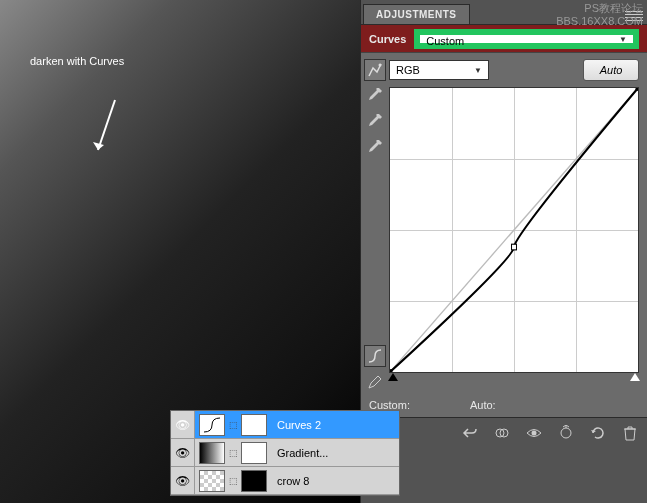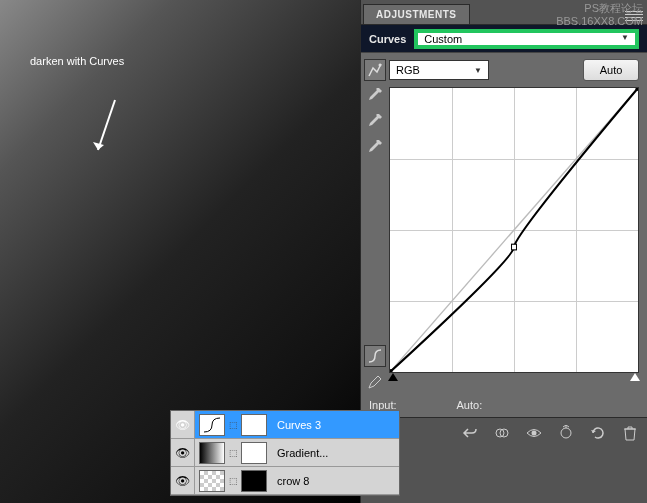--- a/index.html
+++ b/index.html
@@ -10,36 +10,36 @@
 .arrow { position: absolute; left: 90px; top: 95px; width: 30px; height: 70px; }
 .arrow svg { width: 100%; height: 100%; }
 .watermark { position: absolute; top: 2px; right: 4px; color: #999; font-size: 10px; text-align: right; line-height: 1.2; z-index: 100; }
 
 .panel-container { position: absolute; left: 360px; top: 0; width: 287px; height: 503px; background: #535353; border-left: 1px solid #2a2a2a; }
 .panel-tabs { height: 25px; background: #535353; display: flex; align-items: flex-end; border-bottom: 1px solid #2a2a2a; }
 .panel-tab { padding: 4px 12px; background: #6b6b6b; color: #e8e8e8; border: 1px solid #2a2a2a; border-bottom: none; margin-left: 2px; font-weight: bold; font-size: 10px; letter-spacing: 0.5px; }
 .panel-menu-btn { margin-left: auto; margin-right: 4px; width: 18px; height: 16px; display: flex; flex-direction: column; justify-content: center; gap: 2px; cursor: pointer; }
 .panel-menu-btn span { height: 1px; background: #ccc; }
 
-.curves-header { height: 28px; background: #0f172a; display: flex; align-items: center; padding: 0 8px; gap: 8px; border-bottom: 1px solid #444; }
+.curves-header { height: 28px; background: #7f1d1d; display: flex; align-items: center; padding: 0 8px; gap: 8px; border-bottom: 1px solid #444; }
 .curves-label { color: #e8e8e8; font-weight: bold; }
-.preset-dropdown { flex: 1; height: 20px; background: #fff; border: 4px solid #22c55e; padding: 0 6px; display: flex; justify-content: space-between; cursor: pointer; }
+.preset-dropdown { flex: 1; height: 20px; background: #fff; border: 6px solid #22c55e; padding: 0 6px; display: flex; justify-content: space-between; cursor: pointer; }
 .preset-value { color: #000; }
 .dd-arrow { font-size: 8px; color: #333; }
 
 .curves-body { display: flex; height: 340px; background: #6b6b6b; }
 .tool-column { width: 28px; display: flex; flex-direction: column; align-items: center; padding-top: 6px; gap: 4px; }
 .tool-btn { width: 22px; height: 22px; display: flex; align-items: center; justify-content: center; border: 1px solid transparent; cursor: pointer; color: #ddd; }
 .tool-btn.selected { background: #7a7a7a; border: 1px solid #333; }
 .tool-spacer { flex: 1; }
 
 .graph-area { flex: 1; padding: 6px 8px 6px 0; display: flex; flex-direction: column; }
 .graph-top-row { display: flex; align-items: center; margin-bottom: 6px; }
 .channel-dropdown { width: 100px; height: 20px; background: #fff; border: 1px solid #333; display: flex; align-items: center; justify-content: space-between; padding: 0 6px; cursor: pointer; }
-.auto-btn { margin-left: auto; width: 56px; height: 22px; background: linear-gradient(#f5f5f5,#ddd); border: 1px solid #555; border-radius: 3px; cursor: pointer; color: #000; display: flex; align-items: center; justify-content: center; }
+.auto-btn { margin-left: auto; width: 56px; height: 22px; background: linear-gradient(#f5f5f5,#ddd); border: 1px solid #555; border-radius: 3px; cursor: pointer; color: #000; display: flex; align-items: center; justify-content: center; font-style: italic; }
 
 .curve-graph { flex: 1; background: #fff; border: 1px solid #333; position: relative; }
 .grid-line { position: absolute; background: #ccc; }
 .grid-v { width: 1px; height: 100%; }
 .grid-h { height: 1px; width: 100%; }
 .curve-svg { position: absolute; inset: 0; width: 100%; height: 100%; }
 .slider-row { height: 14px; position: relative; }
 .tri { position: absolute; top: 0; width: 0; height: 0; border-left: 5px solid transparent; border-right: 5px solid transparent; }
 .tri.black { border-bottom: 8px solid #000; left: -1px; }
 .tri.white { border-bottom: 8px solid #fff; right: -1px; }
@@ -165,21 +165,21 @@
         </svg>
       </div>
       <div class="slider-row">
         <div class="tri black"></div>
         <div class="tri white"></div>
       </div>
     </div>
   </div>
 
   <div class="output-row">
-    <label>Input:</label>
+    <label>Custom:</label>
     <span class="io-val"></span>
     <label>Auto:</label>
     <span class="io-val"></span>
   </div>
 
   <div class="bottom-bar">
     <div class="bottom-icon">
         <svg width="16" height="16" viewBox="0 0 16 16">
           <rect x="2" y="3" width="12" height="10" fill="none" stroke="#ccc"></rect>
           <path d="M2 13 L6 8 L14 8" stroke="#ccc" fill="none"></path>
@@ -230,21 +230,21 @@
       </div>
     <div class="layer-content">
       <div class="layer-thumb curves-thumb">
           <svg viewBox="0 0 20 18">
             <rect x="0" y="0" width="20" height="18" fill="#fff"></rect>
             <path d="M2 16 Q10 16 10 9 Q10 2 18 2" stroke="#000" fill="none"></path>
           </svg>
         </div>
       <span class="link-icon">⬚</span>
       <div class="mask-thumb"></div>
-      <span class="layer-name">Curves 3</span>
+      <span class="layer-name">Curves 2</span>
     </div>
   </div>
   <div class="layer-row">
     <div class="vis-col">
         <span class="eye-icon">👁</span>
       </div>
     <div class="layer-content">
       <div class="layer-thumb gradient-thumb"></div>
       <span class="link-icon">⬚</span>
       <div class="mask-thumb"></div>

